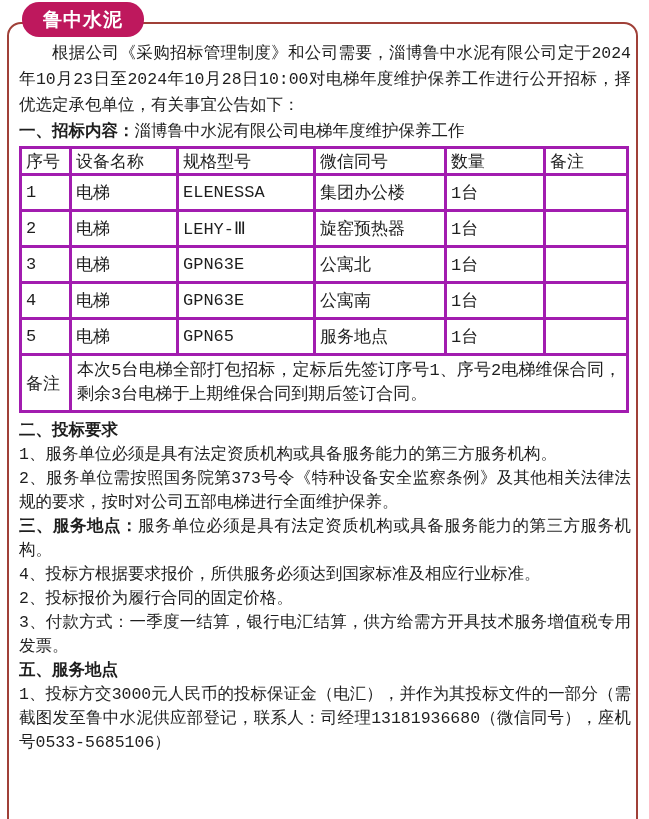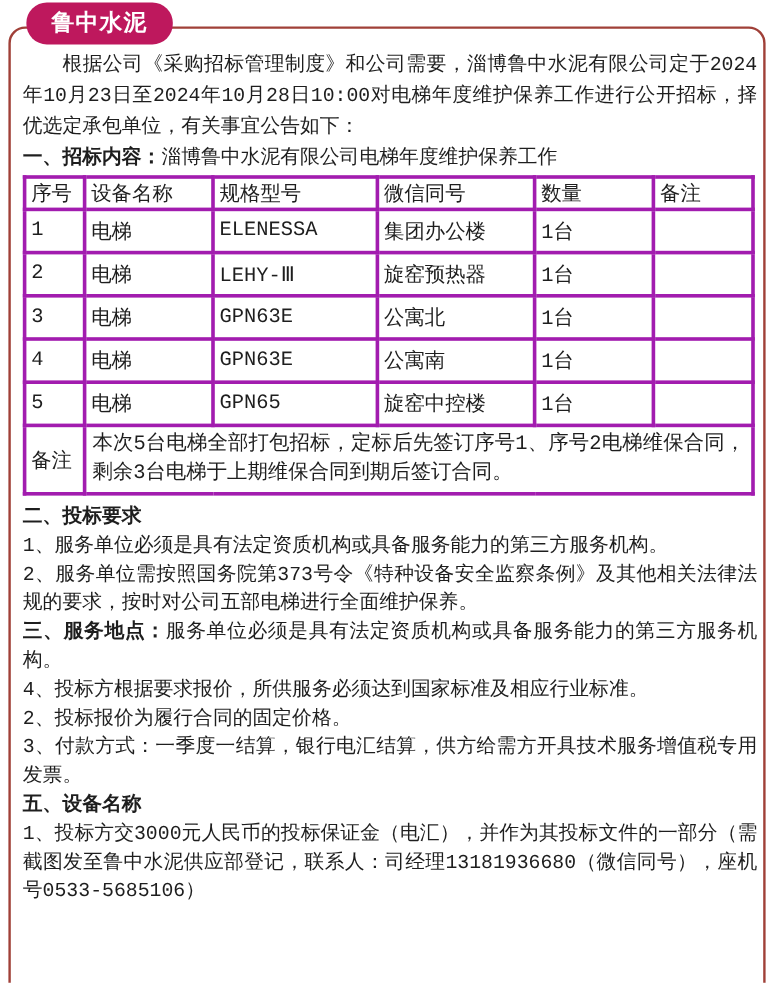--- a/index.html
+++ b/index.html
@@ -113,35 +113,35 @@
           <td>电梯</td>
           <td>GPN63E</td>
           <td>公寓南</td>
           <td>1台</td>
           <td></td>
         </tr>
         <tr class="data-row">
           <td>5</td>
           <td>电梯</td>
           <td>GPN65</td>
-          <td>旋窑中控楼</td>
+          <td>服务地点</td>
           <td>1台</td>
           <td></td>
         </tr>
         <tr>
           <td>备注</td>
           <td class="remark-text" colspan="5">本次5台电梯全部打包招标，定标后先签订序号1、序号2电梯维保合同，剩余3台电梯于上期维保合同到期后签订合同。</td>
         </tr>
       </tbody>
   </table>
 
   <div id="sections">
       <p><b class="sec-title">二、投标要求</b></p>
       <p>1、服务单位必须是具有法定资质机构或具备服务能力的第三方服务机构。</p>
       <p>2、服务单位需按照国务院第373号令《特种设备安全监察条例》及其他相关法律法规的要求，按时对公司五部电梯进行全面维护保养。</p>
       <p><b class="sec-title">三、服务地点：</b><span>服务单位必须是具有法定资质机构或具备服务能力的第三方服务机构。</span></p>
       <p>4、投标方根据要求报价，所供服务必须达到国家标准及相应行业标准。</p>
       <p>2、投标报价为履行合同的固定价格。</p>
       <p>3、付款方式：一季度一结算，银行电汇结算，供方给需方开具技术服务增值税专用发票。</p>
-      <p><b class="sec-title">五、设备名称</b></p>
+      <p><b class="sec-title">五、服务地点</b></p>
       <p>1、投标方交3000元人民币的投标保证金（电汇），并作为其投标文件的一部分（需截图发至鲁中水泥供应部登记，联系人：司经理13181936680（微信同号），座机号0533-5685106）</p>
     </div>
 </div>
 
 </body></html>

